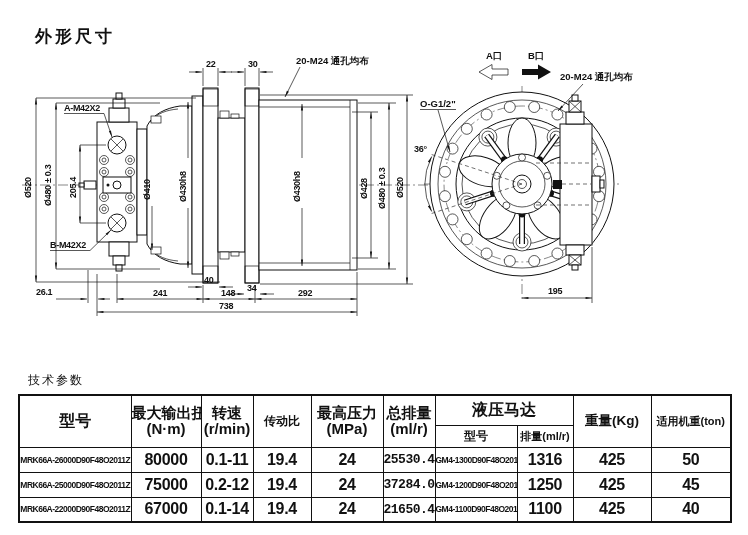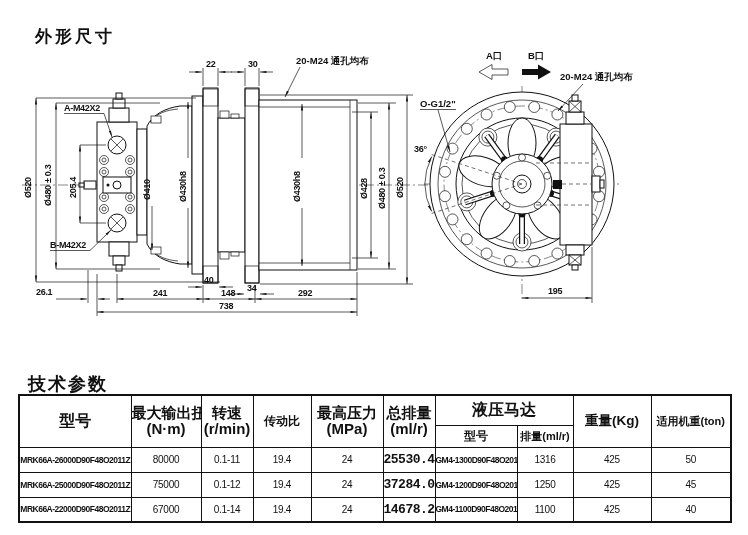--- a/index.html
+++ b/index.html
@@ -1,40 +1,40 @@
 <!DOCTYPE html>
 <html><head>
 <meta charset="utf-8">
 <style>
   html,body{margin:0;padding:0;background:#fff;}
   body{width:748px;height:535px;position:relative;font-family:"Liberation Sans",sans-serif;color:#111;overflow:hidden;}
   .abs{position:absolute;}
   #drawing-title{left:28px;top:25px;font-size:17px;font-weight:700;letter-spacing:3px;margin-left:7px;}
-  #table-title{left:28px;top:372px;font-size:18px;font-weight:700;letter-spacing:2px;}
+  #table-title{left:28px;top:372px;font-size:12px;font-weight:400;letter-spacing:2px;}
   svg{position:absolute;left:0;top:0;}
   svg text{fill:#111;font-family:"Liberation Sans",sans-serif;}
   .d{font-size:9px;font-weight:700;letter-spacing:-0.3px;}
   .dn{font-size:9.5px;font-weight:700;}
   .ln{stroke:#111;stroke-width:1;fill:none;}
   .tn{stroke:#111;stroke-width:0.7;fill:none;}
   .cl{stroke:#555;stroke-width:0.7;fill:none;stroke-dasharray:10 3 2 3;}
   .hd{stroke:#333;stroke-width:0.7;fill:none;stroke-dasharray:4 3;}
   .wh{fill:#fff;}
   table{position:absolute;left:18px;top:394px;width:712px;border-collapse:collapse;table-layout:fixed;}
   table,th,td{border:1.5px solid #111;}
   th,td{padding:0;text-align:center;vertical-align:middle;white-space:nowrap;overflow:hidden;}
   table{border-width:2.5px;}
   thead tr.r1{height:30px;}
   thead tr.r2{height:22px;}
   tbody tr{height:25px;}
   .h-big{font-size:16px;font-weight:700;}
   .h-mid{font-size:15px;font-weight:700;line-height:1.1;}
   .h-sub{font-size:12px;font-weight:700;}
   td.model{font-size:8.5px;font-weight:700;letter-spacing:-0.5px;}
-  td.num{font-size:10px;font-weight:400;letter-spacing:-0.3px;}
+  td.num{font-size:16px;font-weight:700;letter-spacing:-0.3px;}
   td.num-sm{font-size:13px;font-weight:700;letter-spacing:-0.5px;font-family:Liberation Mono, monospace;}
 </style>
 </head>
 <body>
 
 <div class="abs" id="drawing-title">外形尺寸</div>
 
 <svg width="748" height="368" viewBox="0 0 748 368">
   <defs>
     <pattern id="hch" width="3" height="3" patternUnits="userSpaceOnUse" patternTransform="rotate(45)">
@@ -380,35 +380,35 @@
       <td class="num">24</td>
       <td class="num-sm">25530.4</td>
       <td class="model">GM4-1300D90F48O2011</td>
       <td class="num">1316</td>
       <td class="num">425</td>
       <td class="num">50</td>
     </tr>
     <tr>
       <td class="model">MRK66A-25000D90F48O2011Z</td>
       <td class="num">75000</td>
-      <td class="num">0.1-12</td>
+      <td class="num">0.2-12</td>
       <td class="num">19.4</td>
       <td class="num">24</td>
       <td class="num-sm">37284.0</td>
       <td class="model">GM4-1200D90F48O2011</td>
       <td class="num">1250</td>
       <td class="num">425</td>
       <td class="num">45</td>
     </tr>
     <tr>
       <td class="model">MRK66A-22000D90F48O2011Z</td>
       <td class="num">67000</td>
       <td class="num">0.1-14</td>
       <td class="num">19.4</td>
       <td class="num">24</td>
-      <td class="num-sm">14678.2</td>
+      <td class="num-sm">21650.4</td>
       <td class="model">GM4-1100D90F48O2011</td>
       <td class="num">1100</td>
       <td class="num">425</td>
       <td class="num">40</td>
     </tr>
   </tbody>
 </table>
 
 </body></html>

